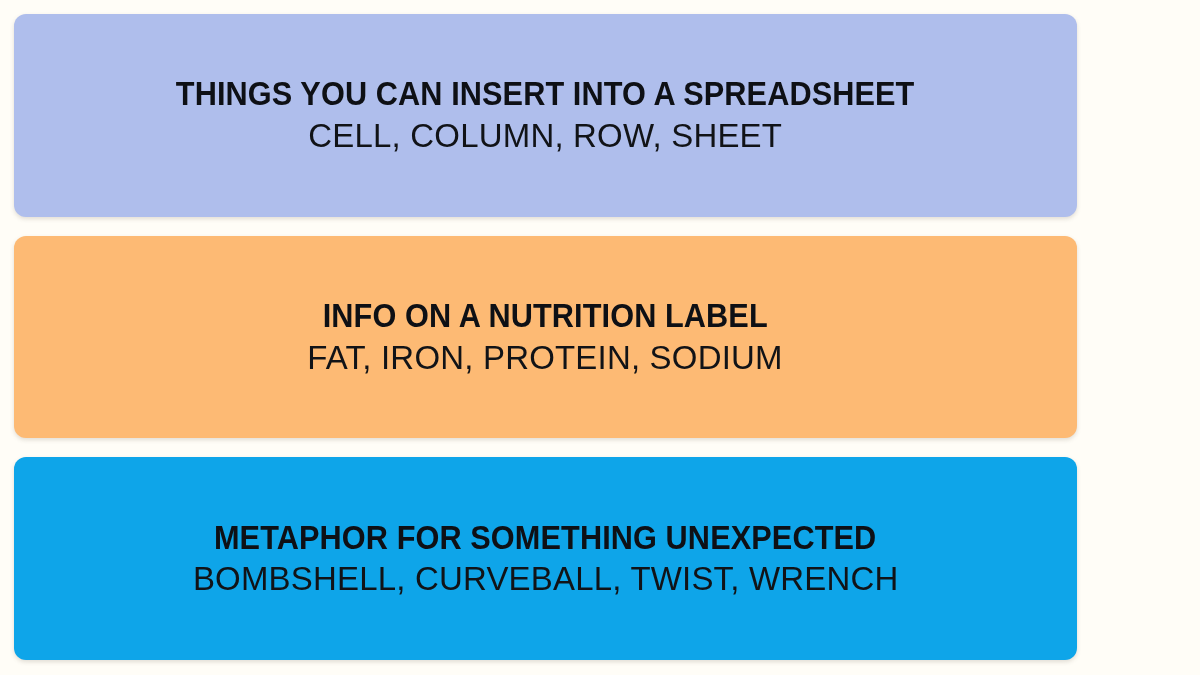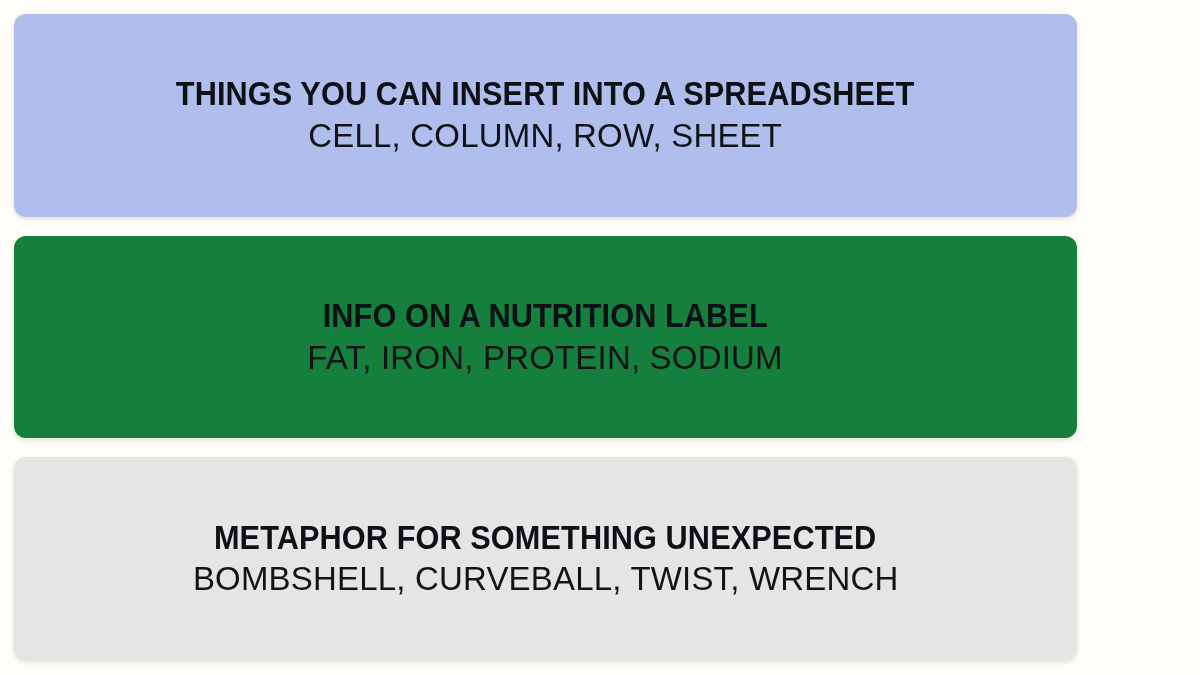--- a/index.html
+++ b/index.html
@@ -75,24 +75,24 @@
 </head>
 <body style="background: rgb(255, 253, 247);">
 
 <div id="board">
 
   <div class="card" style="background: rgb(175, 190, 236);">
     <div class="card-title">THINGS YOU CAN INSERT INTO A SPREADSHEET</div>
     <div class="card-members">CELL, COLUMN, ROW, SHEET</div>
   </div>
 
-  <div class="card" style="background: #15803d;">
+  <div class="card" style="background: #fdba74;">
     <div class="card-title">INFO ON A NUTRITION LABEL</div>
     <div class="card-members">FAT, IRON, PROTEIN, SODIUM</div>
   </div>
 
-  <div class="card" style="background: #e5e5e5;">
+  <div class="card" style="background: #0ea5e9;">
     <div class="card-title">METAPHOR FOR SOMETHING UNEXPECTED</div>
     <div class="card-members">BOMBSHELL, CURVEBALL, TWIST, WRENCH</div>
   </div>
 
 
 </div>
 
 </body></html>

